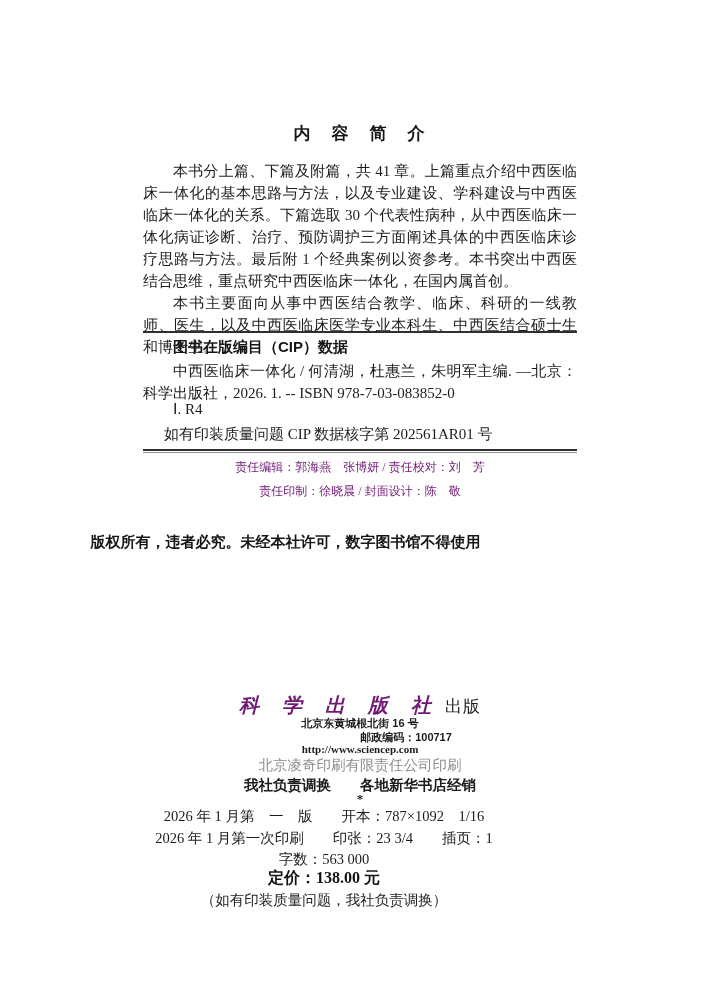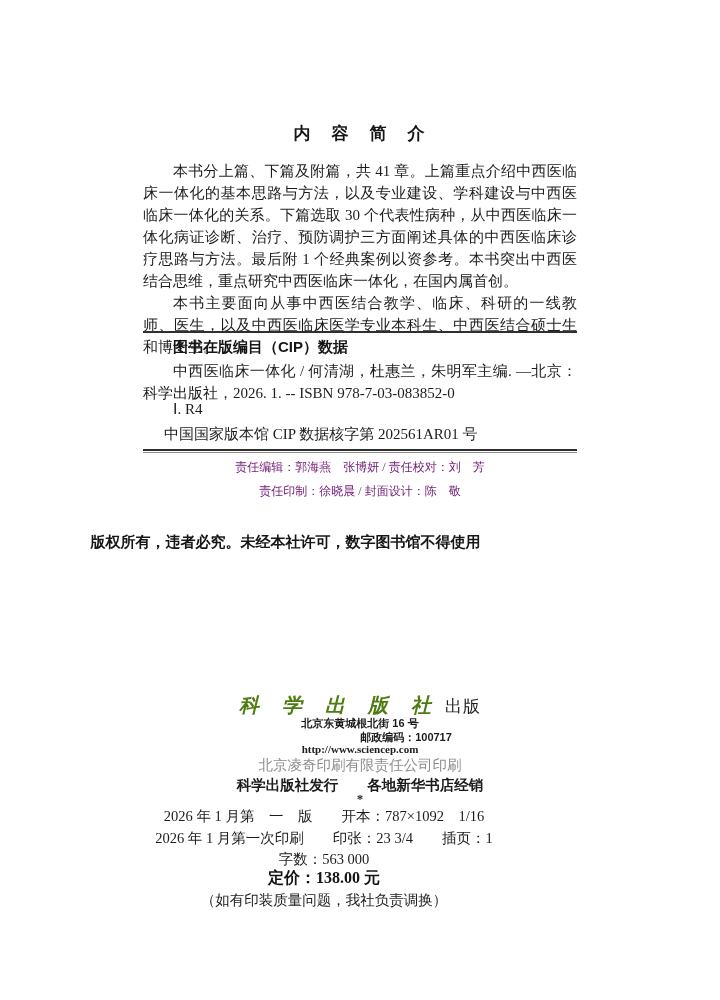--- a/index.html
+++ b/index.html
@@ -96,21 +96,21 @@
     color: #161616;
   }
 
   .pub { position: absolute; left: 0; width: 720px; text-align: center; }
   .pub-logo-line { top: 692px; font-size: 20px; }
   .pub-logo-name {
     font-family: "Liberation Serif", serif;
     font-weight: 700;
     font-style: italic;
     letter-spacing: 9px;
-    color: #4d7c0f;
+    color: #701a75;
   }
   .pub-publish-label {
     font-size: 17px;
     font-weight: 400;
     font-style: normal;
     letter-spacing: 1px;
   }
   .pub-address  { top: 716px; font-size: 11px; font-weight: 700; font-family: "Liberation Sans", sans-serif; }
   .pub-postcode { top: 730px; font-size: 11px; font-weight: 700; font-family: "Liberation Sans", sans-serif; margin-left: 46px; }
   .pub-website  { top: 743px; font-size: 11px; font-weight: 700; }
@@ -135,38 +135,38 @@
   <div class="intro-body">
     <p>本书分上篇、下篇及附篇，共 41 章。上篇重点介绍中西医临床一体化的基本思路与方法，以及专业建设、学科建设与中西医临床一体化的关系。下篇选取 30 个代表性病种，从中西医临床一体化病证诊断、治疗、预防调护三方面阐述具体的中西医临床诊疗思路与方法。最后附 1 个经典案例以资参考。本书突出中西医结合思维，重点研究中西医临床一体化，在国内属首创。</p>
     <p>本书主要面向从事中西医结合教学、临床、科研的一线教师、医生，以及中西医临床医学专业本科生、中西医结合硕士生和博士生。</p>
   </div>
 
   <div class="rule-single" style="top:331px"></div>
 
   <div class="cip-heading">图书在版编目（CIP）数据</div>
   <p class="cip-entry">中西医临床一体化 / 何清湖，杜惠兰，朱明军主编. —北京：科学出版社，2026. 1. -- ISBN 978-7-03-083852-0</p>
   <div class="cip-class">Ⅰ. R4</div>
-  <div class="cip-record">中国国家版本馆 CIP 数据核字第 202561AR01 号</div>
+  <div class="cip-record">如有印装质量问题 CIP 数据核字第 202561AR01 号</div>
 
   <div class="rule-double" style="top:449px"></div>
 
   <div class="credits credits-1">责任编辑：郭海燕　张博妍 / 责任校对：刘　芳</div>
   <div class="credits credits-2">责任印制：徐晓晨 / 封面设计：陈　敬</div>
 
   <div class="copyright-notice">版权所有，违者必究。未经本社许可，数字图书馆不得使用</div>
 
   <div class="pub pub-logo-line">
     <span class="pub-logo-name">科 学 出 版 社</span>
     <span class="pub-publish-label">出版</span>
   </div>
   <div class="pub pub-address">北京东黄城根北街 16 号</div>
   <div class="pub pub-postcode">邮政编码：100717</div>
   <div class="pub pub-printer">北京凌奇印刷有限责任公司印刷</div>
   <div class="pub pub-website">http://www.sciencep.com</div>
-  <div class="pub pub-distrib">科学出版社发行　　各地新华书店经销</div>
+  <div class="pub pub-distrib">我社负责调换　　各地新华书店经销</div>
   <div class="pub pub-star">*</div>
 
   <div class="colophon colophon-1">2026 年 1 月第　一　版　　开本：787×1092　1/16</div>
   <div class="colophon colophon-2">2026 年 1 月第一次印刷　　印张：23 3/4　　插页：1</div>
   <div class="colophon colophon-3">字数：563 000</div>
   <div class="colophon price-line">定价：138.00 元</div>
   <div class="colophon swap-note">（如有印装质量问题，我社负责调换）</div>
 
 </div>
 

